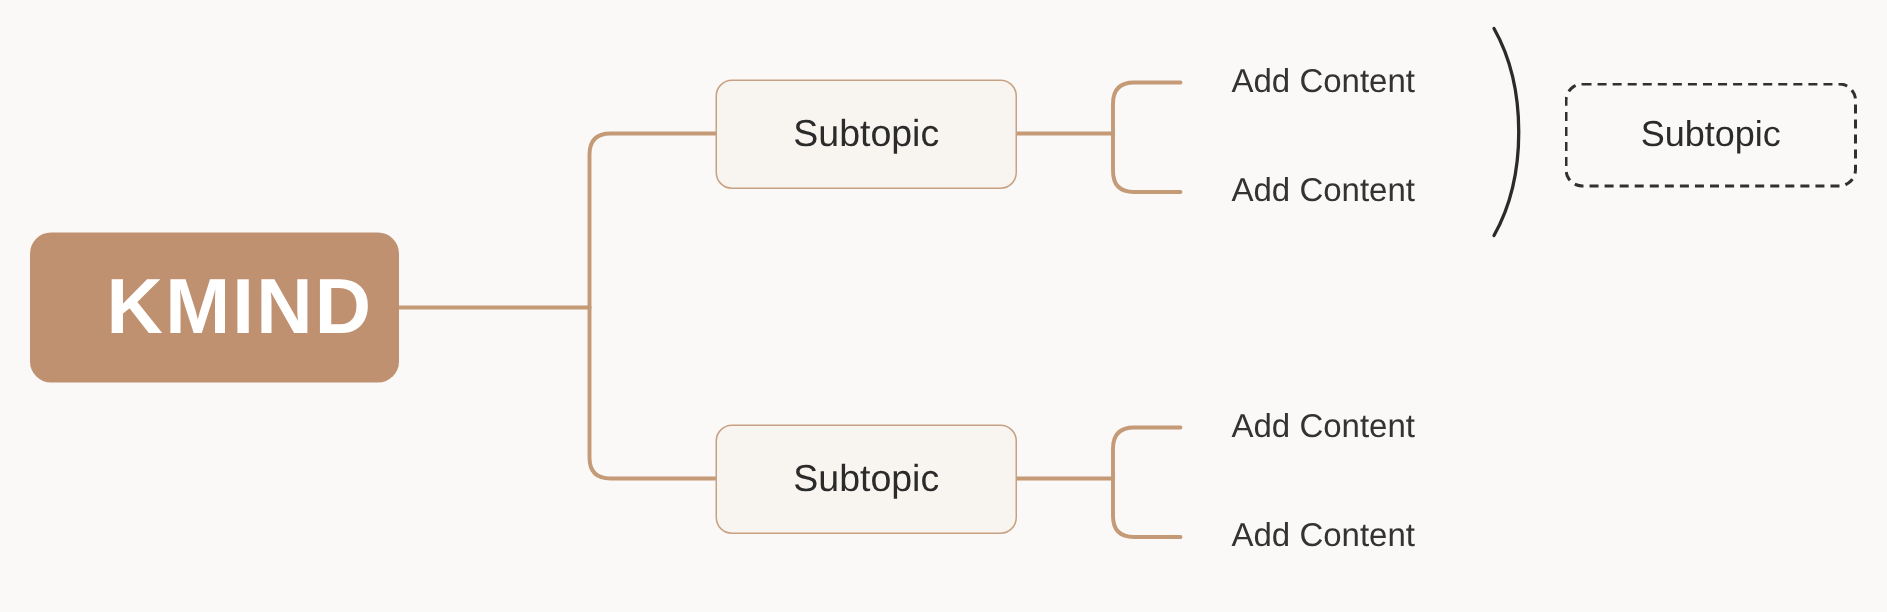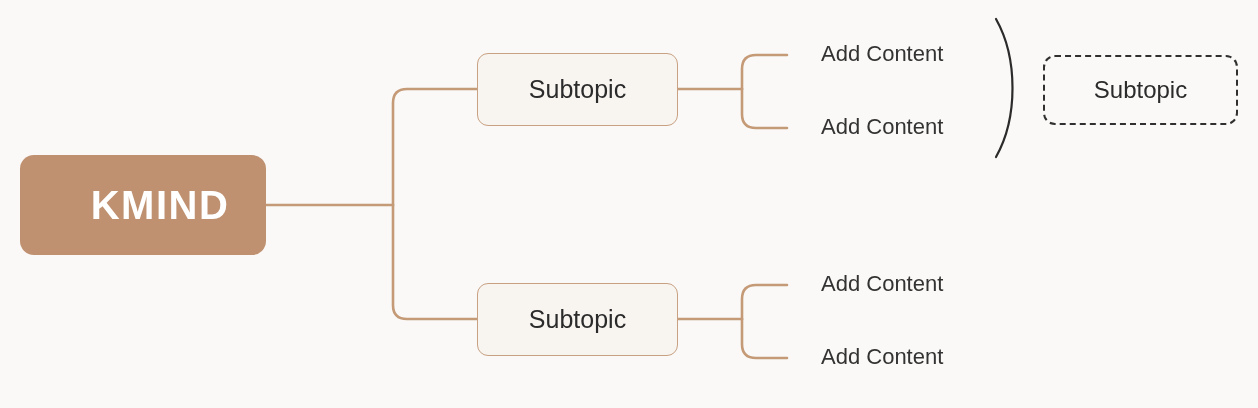--- a/index.html
+++ b/index.html
@@ -37,21 +37,21 @@
     height: 100px;
     background: #bf9170;
     border-radius: 14px;
     display: flex;
     align-items: center;
     justify-content: center;
     box-sizing: border-box;
   }
   .root-label {
     color: #ffffff;
-    font-size: 40px;
+    font-size: 52px;
     font-weight: bold;
     letter-spacing: 1.5px;
     font-family: "Liberation Sans", sans-serif;
     margin-left: 34px;
   }
 
   
   .subtopic-node {
     position: absolute;
     left: 477px;

